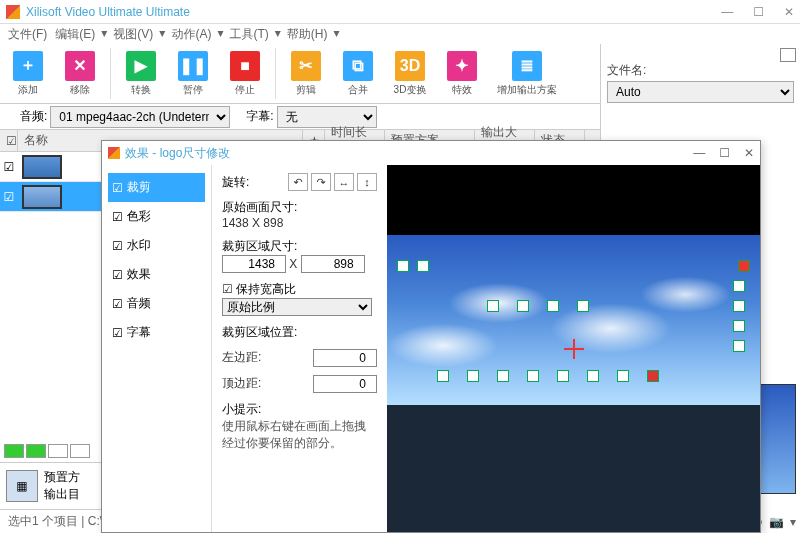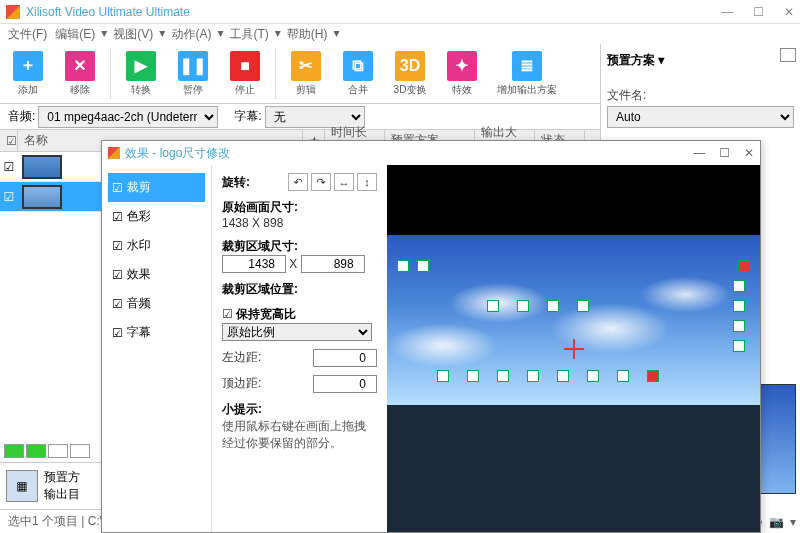--- a/index.html
+++ b/index.html
@@ -11,21 +11,21 @@
 .menubar{height:20px;display:flex;gap:4px;padding:2px 6px;background:#fff;color:#666}
 .menubar span{padding:0 2px}
 .toolbar{height:60px;background:#fff;border-bottom:1px solid #ccc;display:flex;padding:4px 6px;gap:8px}
 .tool-btn{display:flex;flex-direction:column;align-items:center;justify-content:center;width:44px;gap:2px}
 .tool-btn .ico{width:30px;height:30px;border-radius:2px;display:flex;align-items:center;justify-content:center;color:#fff;font-size:16px;font-weight:bold}
 .tool-btn .lbl{font-size:10px;color:#555}
 .right-panel{position:absolute;right:0;top:44px;width:200px;bottom:0;border-left:1px solid #ccc;background:#fff;padding:4px 6px}
 .right-panel .hdr{font-weight:bold;padding:4px 0;display:flex;align-items:center}
 .right-panel .lbl{color:#444;margin-top:14px}
 .right-panel input,.right-panel select{width:100%;border:1px solid #aaa;padding:2px 4px;margin-top:2px}
-.combo-bar{height:26px;display:flex;align-items:center;gap:3px;padding:2px 8px;border-bottom:1px solid #ccc}
+.combo-bar{height:26px;display:flex;align-items:center;gap:3px;padding:2px 20px;border-bottom:1px solid #ccc}
 .combo-bar select{border:1px solid #aaa;padding:2px 4px}
 .list-hdr{height:22px;background:#eee;border-bottom:1px solid #ccc;display:flex;align-items:center}
 .list-hdr .col{border-right:1px solid #ccc;padding:0 6px;height:100%;display:flex;align-items:center;color:#555}
 .list-row{height:30px;display:flex;align-items:center;border-bottom:1px solid #e8e8e8}
 .chk{width:18px;text-align:center}
 .thumb{width:40px;height:24px;background:linear-gradient(#5b95d6,#3a74b8);margin:0 4px;border:2px solid #333}
 .selected{background:#33aaff;color:#fff}
 .selected .thumb{background:linear-gradient(#8bb5e6,#5a8dc8)}
 .bottom-bar{position:absolute;bottom:0;left:0;right:200px;background:#fff}
 .preset-box{display:flex;align-items:center;gap:6px;padding:6px;border-top:1px solid #ccc}
@@ -38,21 +38,21 @@
 .dialog{position:absolute;left:101px;top:140px;width:660px;height:393px;background:#fff;border:1px solid #888;box-shadow:2px 2px 8px rgba(0,0,0,.2);display:flex;flex-direction:column}
 .dlg-title{height:24px;background:#fff;display:flex;align-items:center;padding:0 6px;color:#4aa8d8}
 .dlg-title .logo{width:12px;height:12px;background:linear-gradient(135deg,#e74c3c 50%,#f39c12 50%);margin-right:5px}
 .dlg-ctrl{margin-left:auto;display:flex;gap:14px;color:#666}
 .dlg-body{flex:1;display:flex;overflow:hidden}
 .dlg-nav{width:110px;border-right:1px solid #ddd;padding:8px 6px}
 .dlg-nav .nav-item{padding:6px 4px;display:flex;align-items:center;gap:4px}
 .dlg-nav .nav-item.sel{background:#33aaff;color:#fff}
 .dlg-mid{width:175px;padding:8px 10px;color:#333}
 .dlg-mid .row{margin-bottom:8px}
-.dlg-mid .lbl{font-weight:bold;color:#000}
+.dlg-mid .lbl{font-weight:normal;color:#000}
 .dlg-mid input.num{width:64px;border:1px solid #888;text-align:right;padding:1px 10px 1px 2px}
 .dlg-mid select{width:150px;border:1px solid #888}
 .rot-btns{display:flex;gap:3px}
 .rot-btns span{width:20px;height:18px;border:1px solid #aaa;display:flex;align-items:center;justify-content:center;font-size:11px}
 .dlg-preview{flex:1;background:#000;position:relative}
 .dlg-preview .sky{position:absolute;left:0;right:0;top:70px;height:170px;background:linear-gradient(#2a5bc0,#4a86d8 40%,#7eb4ef 70%,#b5dfff);overflow:hidden}
 .dlg-preview .sky::before{content:"";position:absolute;inset:0;background:radial-gradient(ellipse 50px 20px at 30% 40%,rgba(255,255,255,.9),transparent),radial-gradient(ellipse 60px 25px at 60% 55%,rgba(255,255,255,.85),transparent),radial-gradient(ellipse 45px 18px at 80% 35%,rgba(255,255,255,.8),transparent),radial-gradient(ellipse 55px 22px at 15% 65%,rgba(255,255,255,.85),transparent)}
 .dlg-preview .taskbar{position:absolute;left:0;right:0;bottom:0;top:240px;background:#1a2838}
 .dlg-preview .icons{position:absolute;left:0;right:0;top:85px;height:150px}
 .dlg-preview .d-ico{position:absolute;width:12px;height:12px;background:#fff;border:1px solid #0a5}
@@ -156,21 +156,20 @@
 <div class="list-row">
   <div class="chk">☑</div>
   <div class="thumb"></div>
 </div>
 <div class="list-row selected">
   <div class="chk">☑</div>
   <div class="thumb"></div>
 </div>
 
 <div class="right-panel">
-  <div class="hdr">预置方案 ▾</div>
   <div class="fsicon" style="top:4px"></div>
   <div class="lbl">文件名:</div>
   <select><option>Auto</option></select>
   <div class="rp-thumb"></div>
   <div class="rp-icons">
     <span>⟨</span>
     <span>⟩</span>
     <span>📷</span>
     <span>▾</span>
   </div>
@@ -220,24 +219,24 @@
           <span>↷</span>
           <span>↔</span>
           <span>↕</span>
         </div>
       </div>
       <div class="row"><span class="lbl">原始画面尺寸:</span><br><span>1438 X 898</span></div>
       <div class="row"><span class="lbl">裁剪区域尺寸:</span><br>
         <input class="num" value="1438" style=""> <span>X</span>
         <input class="num" value="898" style="">
       </div>
-      <div class="row"><span class="lbl">裁剪区域位置:</span></div>
       <div class="row">☑ <span class="lbl">保持宽高比</span><br>
         <select><option>原始比例</option></select>
       </div>
+      <div class="row"><span class="lbl">裁剪区域位置:</span></div>
       <div class="row" style="display:flex;justify-content:space-between">
           <span>左边距:</span>
           <input class="num" value="0" style="">
         </div>
       <div class="row" style="display:flex;justify-content:space-between">
           <span>顶边距:</span>
           <input class="num" value="0" style="">
         </div>
       <div class="row"><span class="lbl">小提示:</span><br><span style="color:#555">使用鼠标右键在画面上拖拽经过你要保留的部分。</span></div>
     </div>

